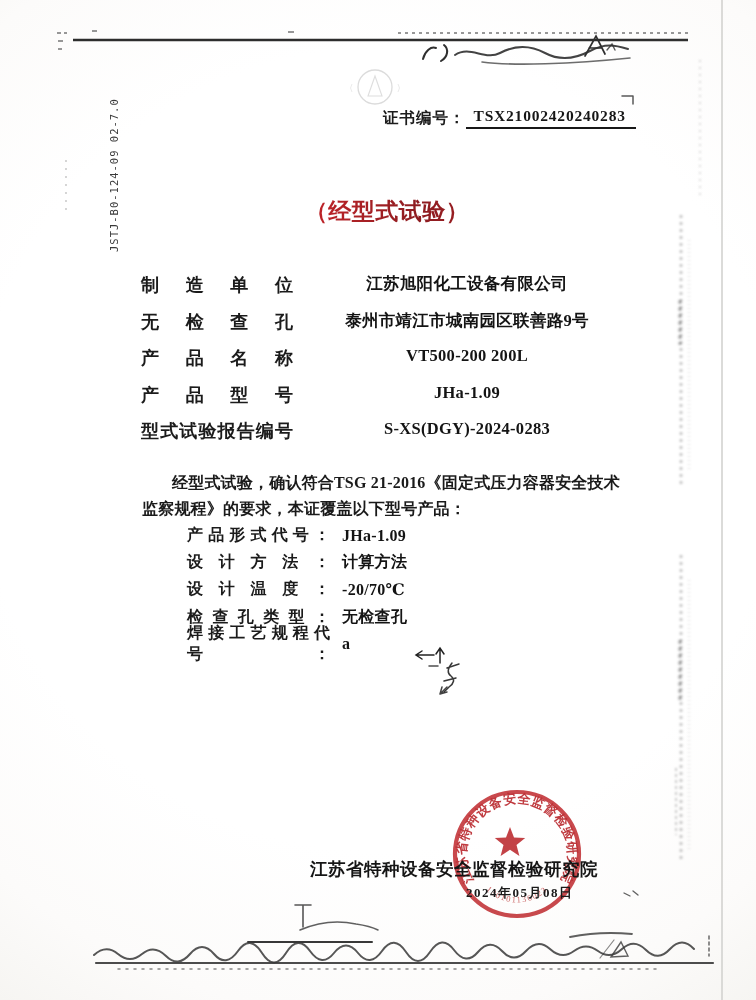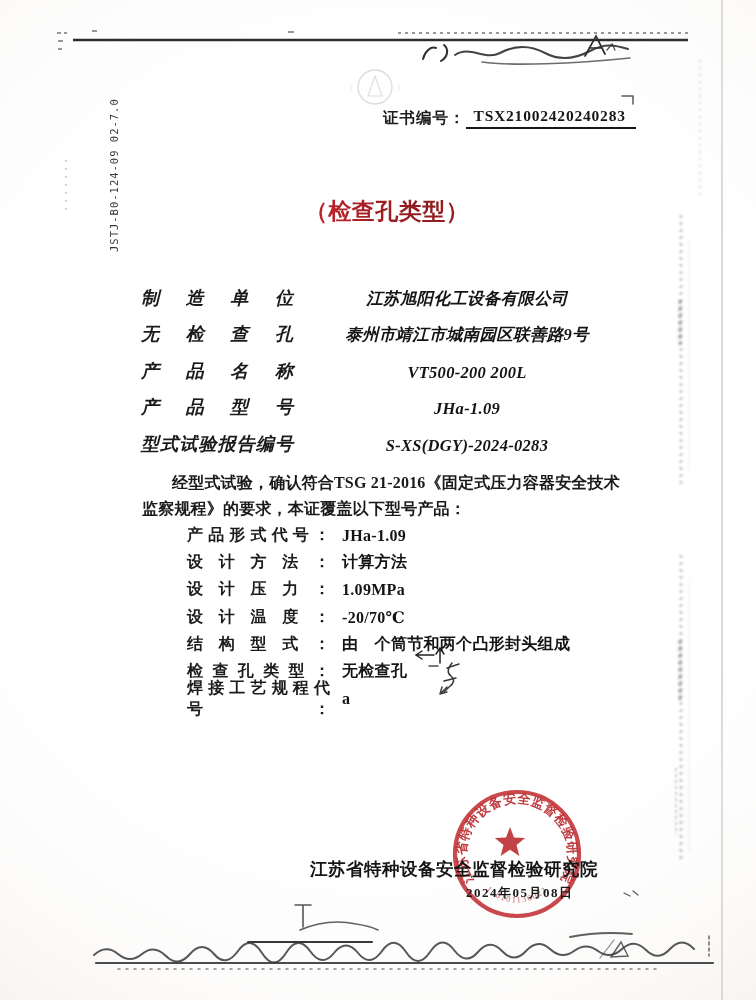--- a/index.html
+++ b/index.html
@@ -24,21 +24,21 @@
   }
   .subtitle{left:67px;top:196px;width:640px;text-align:center;font-size:23px;font-weight:700;
     letter-spacing:0.5px;color:#b32125;z-index:3;}
   @supports (-webkit-background-clip:text){
     .subtitle{background:linear-gradient(90deg,#b92227 0%,#bb2328 40%,#8d1c20 55%,#b02126 75%,#9c1e23 100%);
       -webkit-background-clip:text;background-clip:text;-webkit-text-fill-color:transparent;}
   }
 
   
   .info{left:141px;top:273px;width:500px;z-index:3;}
-  .info-row{display:flex;height:36.6px;align-items:flex-end;font-style:italic;}
+  .info-row{display:flex;height:36.6px;align-items:flex-start;}
   .info-label{width:152px;font-size:18px;font-weight:700;color:#1b1b1b;
     text-align:justify;text-align-last:justify;letter-spacing:0;}
   .info-value{flex:1;text-align:center;font-size:16.5px;font-weight:700;color:#141414;letter-spacing:0.3px;}
 
   
   .statement{left:142px;top:470px;width:492px;font-size:16px;line-height:25.5px;
     text-indent:30px;letter-spacing:0.2px;font-weight:600;color:#1a1a1a;z-index:3;}
 
   
   .spec{left:187px;top:522px;z-index:3;}
@@ -154,21 +154,21 @@
   </svg>
 
   <div class="abs sidecode">JSTJ-B0-124-09 02-7.0</div>
 
   <div class="abs certno soft">
     <span class="certno-label">证书编号：</span>
     <span class="certno-value">TSX21002420240283</span>
   </div>
 
   <div class="abs title soft">特种设备型式试验证书</div>
-  <div class="abs subtitle soft">（检查孔类型）</div>
+  <div class="abs subtitle soft">（经型式试验）</div>
 
   <div class="abs info soft">
     <div class="info-row">
       <div class="info-label">制造单位</div>
       <div class="info-value">江苏旭阳化工设备有限公司</div>
     </div>
     <div class="info-row">
       <div class="info-label">无检查孔</div>
       <div class="info-value">泰州市靖江市城南园区联善路9号</div>
     </div>
@@ -191,32 +191,24 @@
   <div class="abs spec soft">
     <div class="spec-row">
       <div class="spec-label">产品形式代号：</div>
       <div class="spec-value">JHa-1.09</div>
     </div>
     <div class="spec-row">
       <div class="spec-label">设计方法：</div>
       <div class="spec-value">计算方法</div>
     </div>
     <div class="spec-row">
-      <div class="spec-label">设计压力：</div>
-      <div class="spec-value">1.09MPa</div>
-    </div>
-    <div class="spec-row">
       <div class="spec-label">设计温度：</div>
       <div class="spec-value">-20/70℃</div>
     </div>
     <div class="spec-row">
-      <div class="spec-label">结构型式：</div>
-      <div class="spec-value">由　个筒节和两个凸形封头组成</div>
-    </div>
-    <div class="spec-row">
       <div class="spec-label">检查孔类型：</div>
       <div class="spec-value">无检查孔</div>
     </div>
     <div class="spec-row">
       <div class="spec-label">焊接工艺规程代号：</div>
       <div class="spec-value">a</div>
     </div>
   </div>
 
   <div class="abs issuer soft">江苏省特种设备安全监督检验研究院</div>

